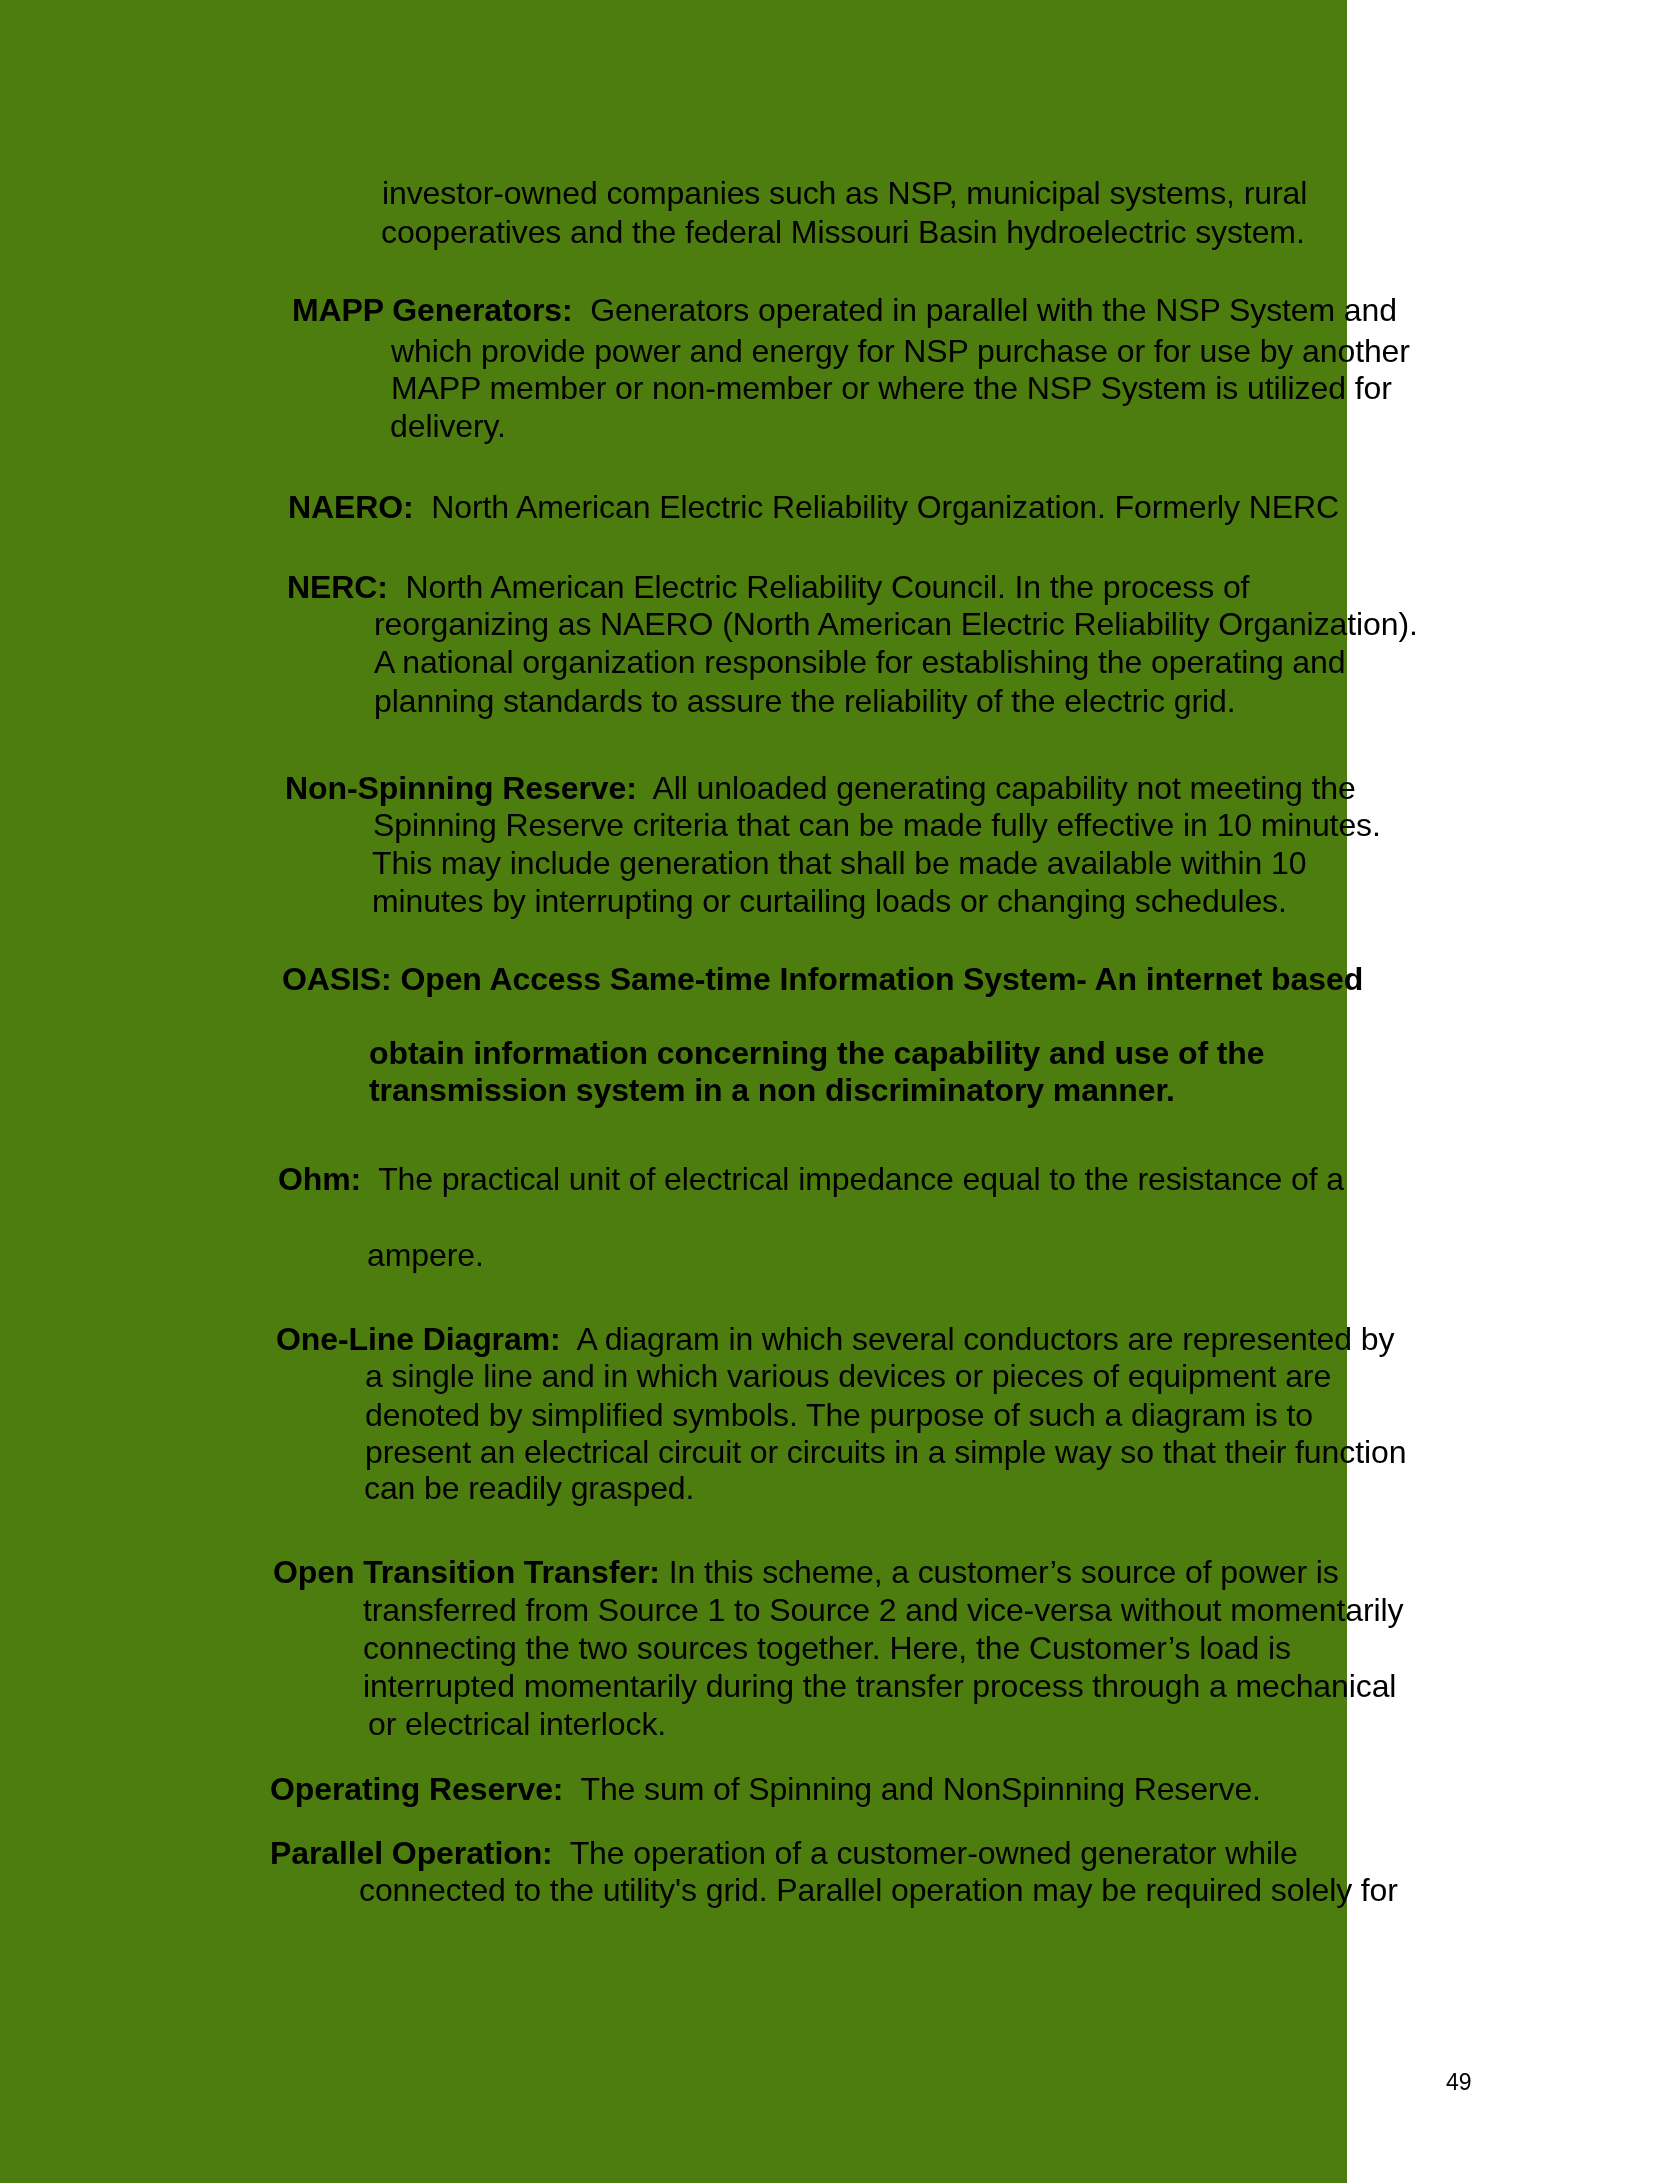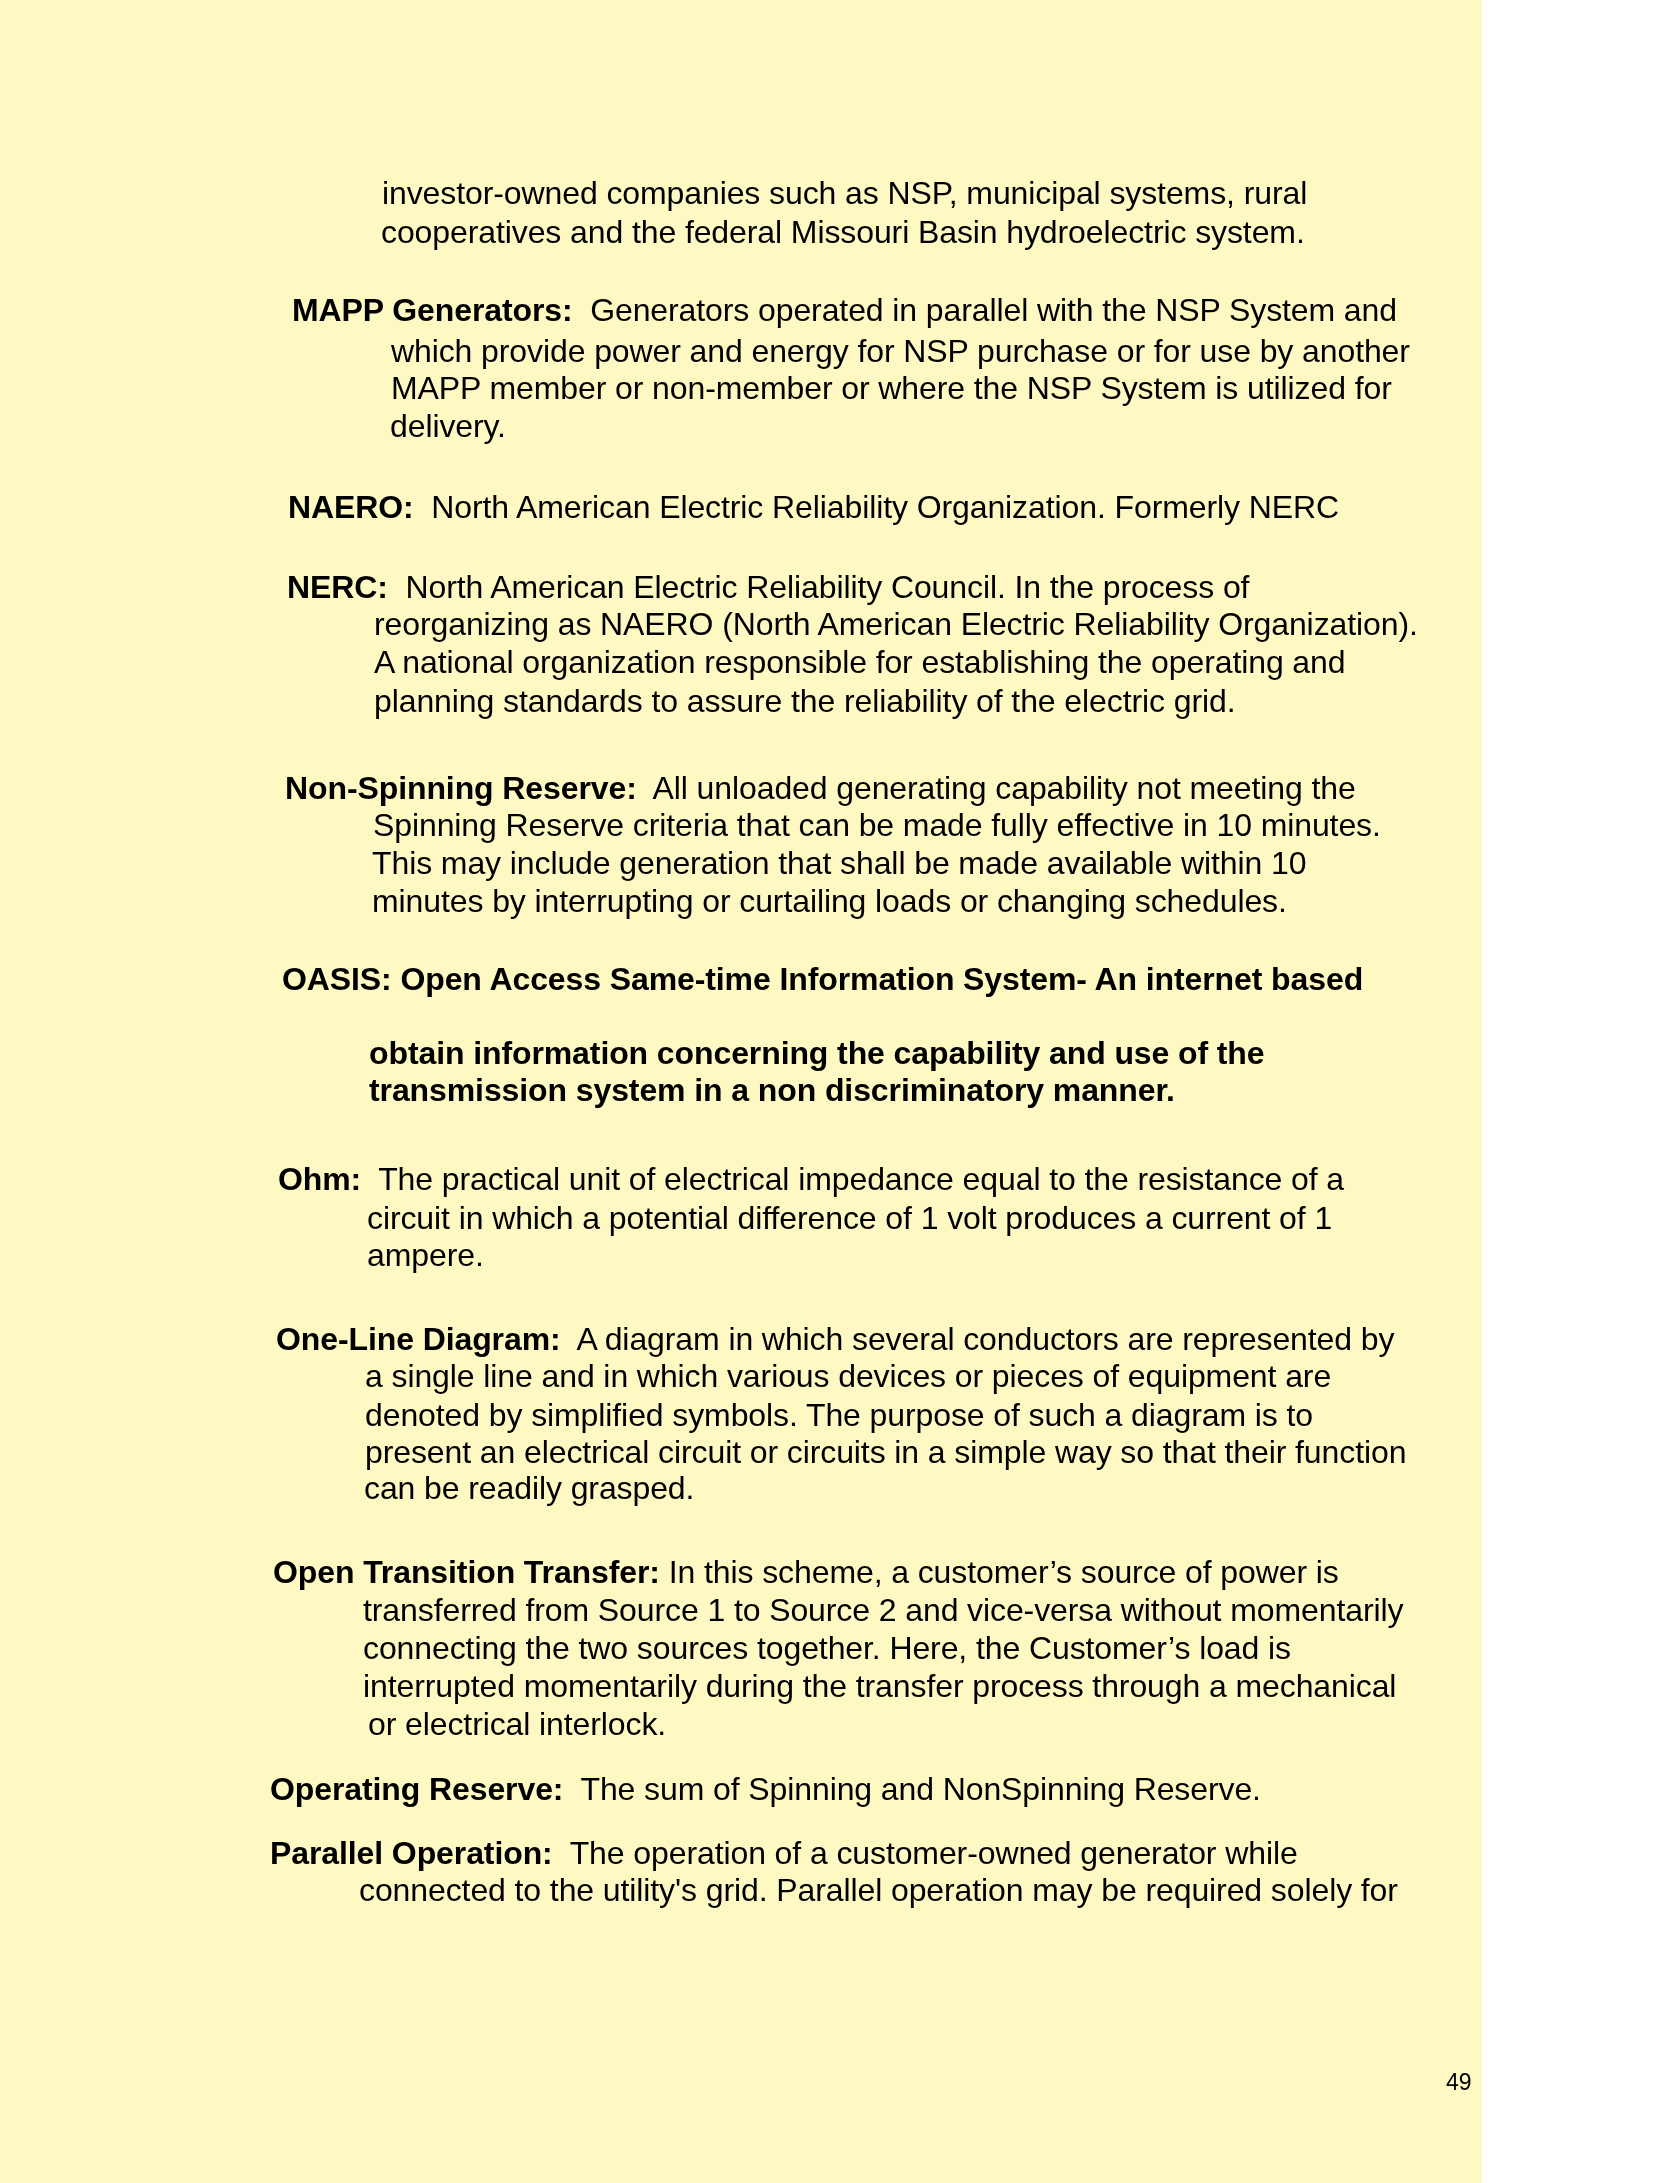--- a/index.html
+++ b/index.html
@@ -11,23 +11,23 @@
     width: 1681px;
     height: 2183px;
     position: relative;
     overflow: hidden;
     font-family: "Liberation Sans", sans-serif;
     color: #000000;
   }
   .page {
     position: absolute;
     left: 0; top: 0;
-    width: 1482px;
+    width: 1347px;
     height: 2183px;
-    background: #fef9c3;
+    background: #4d7c0f;
   }
   .line {
     position: absolute;
     font-size: 32px;
     line-height: 1;
     white-space: nowrap;
     letter-spacing: -0.1px;
   }
   .term {
     font-weight: bold;
@@ -83,21 +83,20 @@
     <span class="term">OASIS:</span>
     <span>Open Access Same-time Information System- An internet based</span>
   </div>
   <div class="line bold" style="left:369px; top:1037px;">obtain information concerning the capability and use of the</div>
   <div class="line bold" style="left:369px; top:1074px;">transmission system in a non discriminatory manner.</div>
 
   <div class="line" style="left:278px; top:1163px;">
     <span class="term">Ohm:</span>&nbsp;
     <span>The practical unit of electrical impedance equal to the resistance of a</span>
   </div>
-  <div class="line" style="left:367px; top:1202px;">circuit in which a potential difference of 1 volt produces a current of 1</div>
   <div class="line" style="left:367px; top:1239px;">ampere.</div>
 
   <div class="line" style="left:276px; top:1323px;">
     <span class="term">One-Line Diagram:</span>&nbsp;
     <span>A diagram in which several conductors are represented by</span>
   </div>
   <div class="line" style="left:365px; top:1360px;">a single line and in which various devices or pieces of equipment are</div>
   <div class="line" style="left:365px; top:1399px;">denoted by simplified symbols.  The purpose of such a diagram is to</div>
   <div class="line" style="left:365px; top:1436px;">present an electrical circuit or circuits in a simple way so that their function</div>
   <div class="line" style="left:364px; top:1472px;">can be readily grasped.</div>

